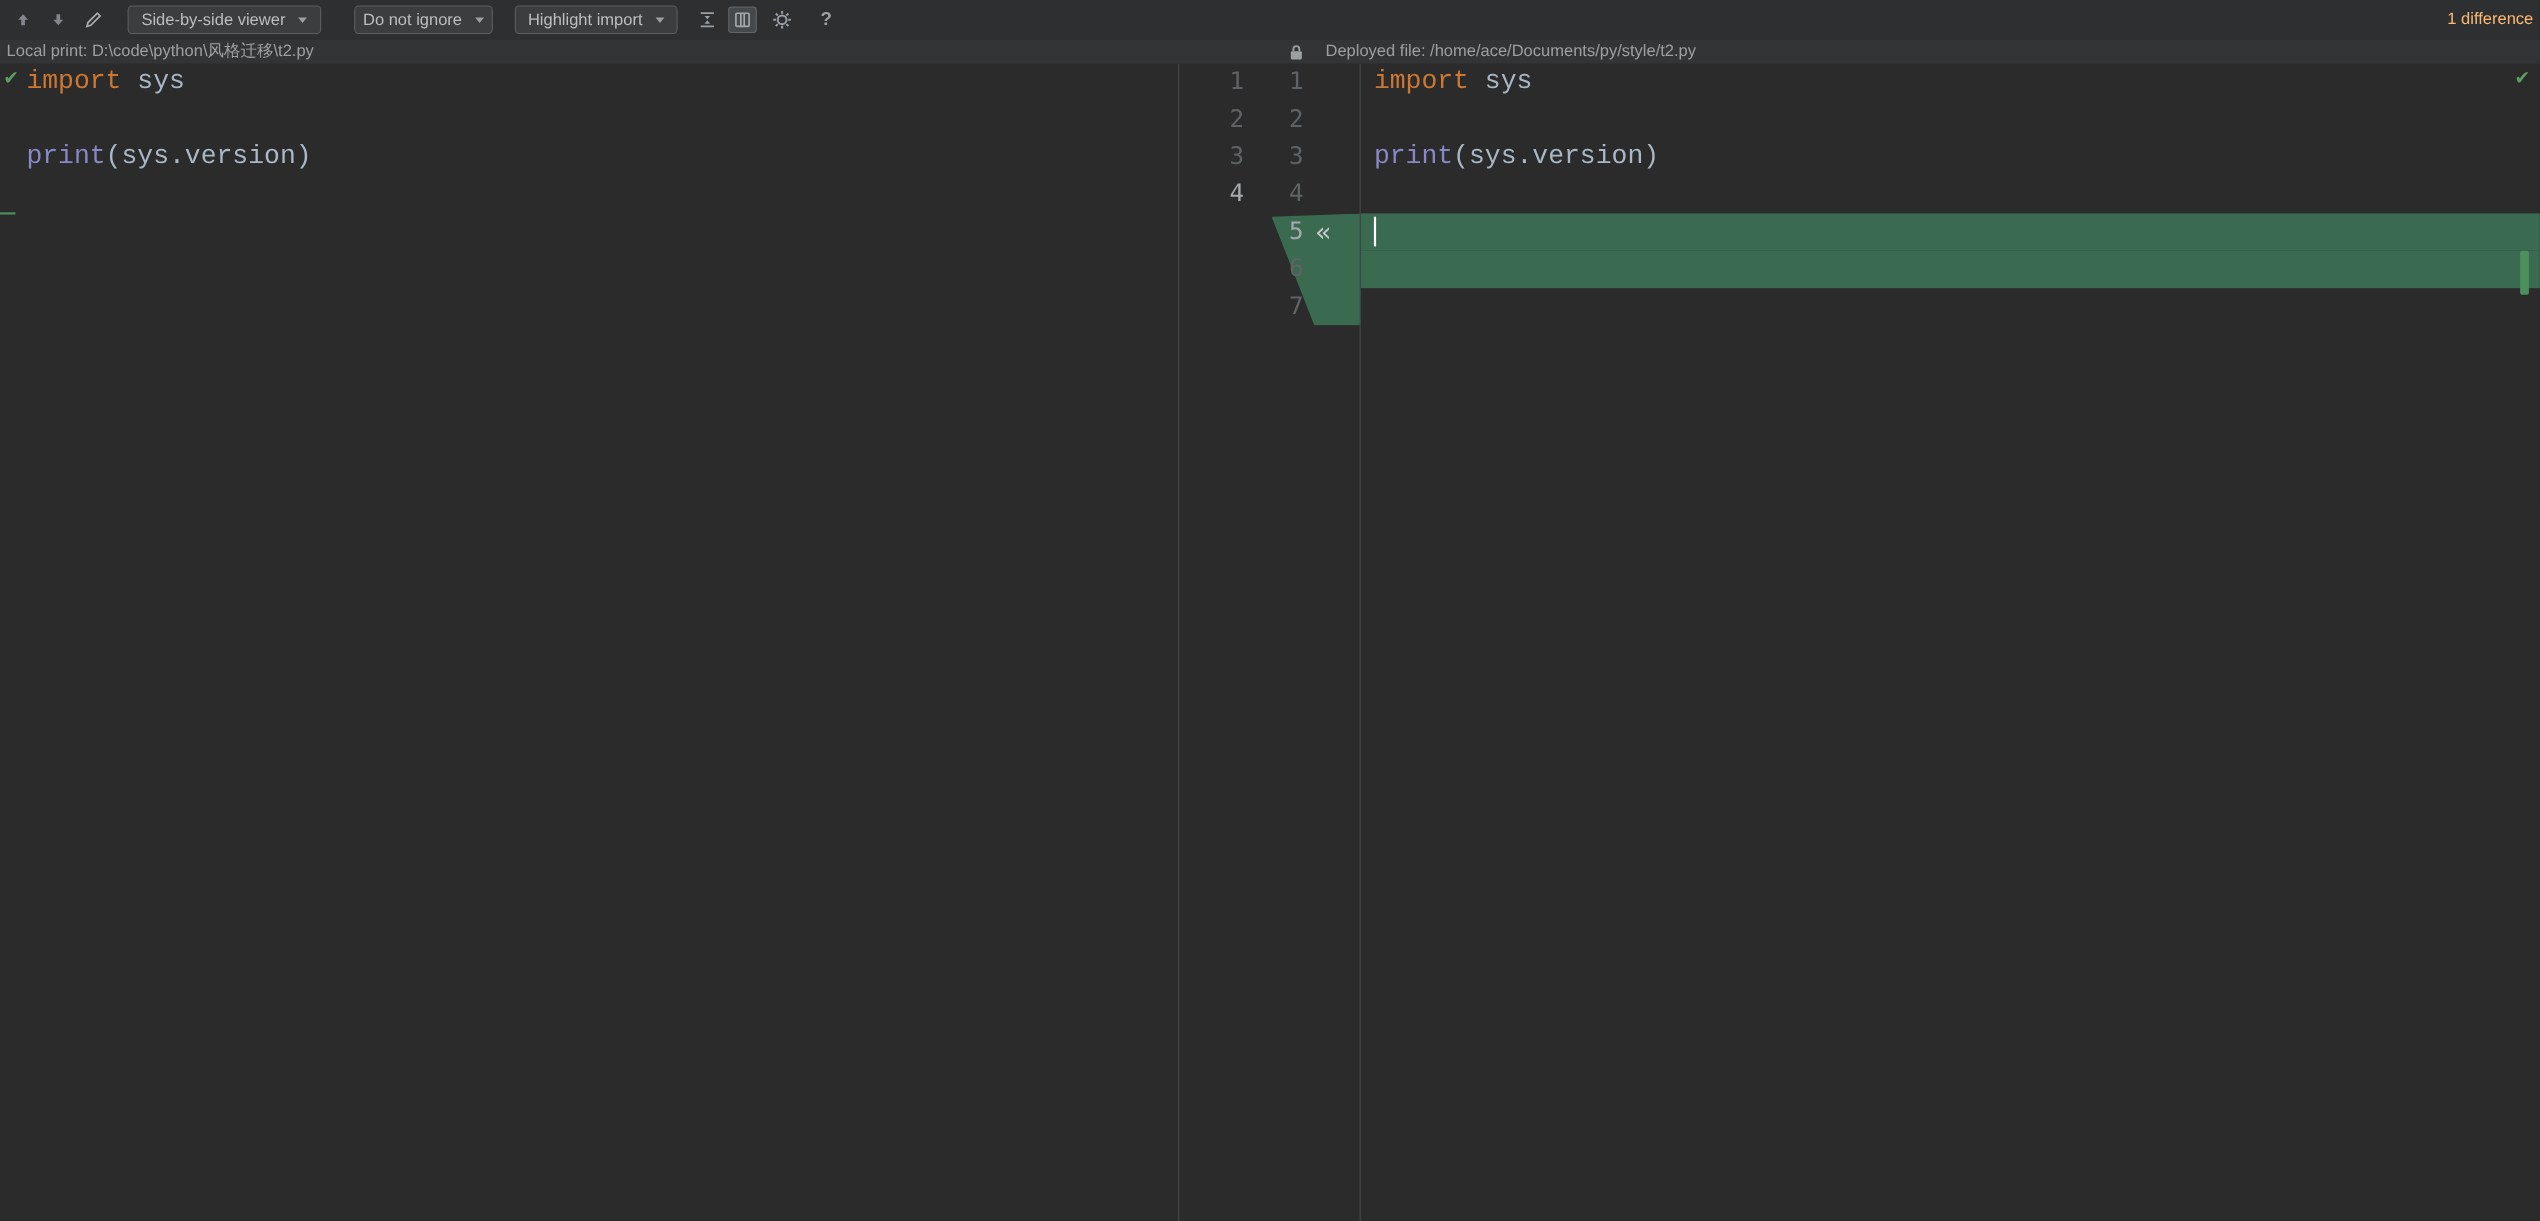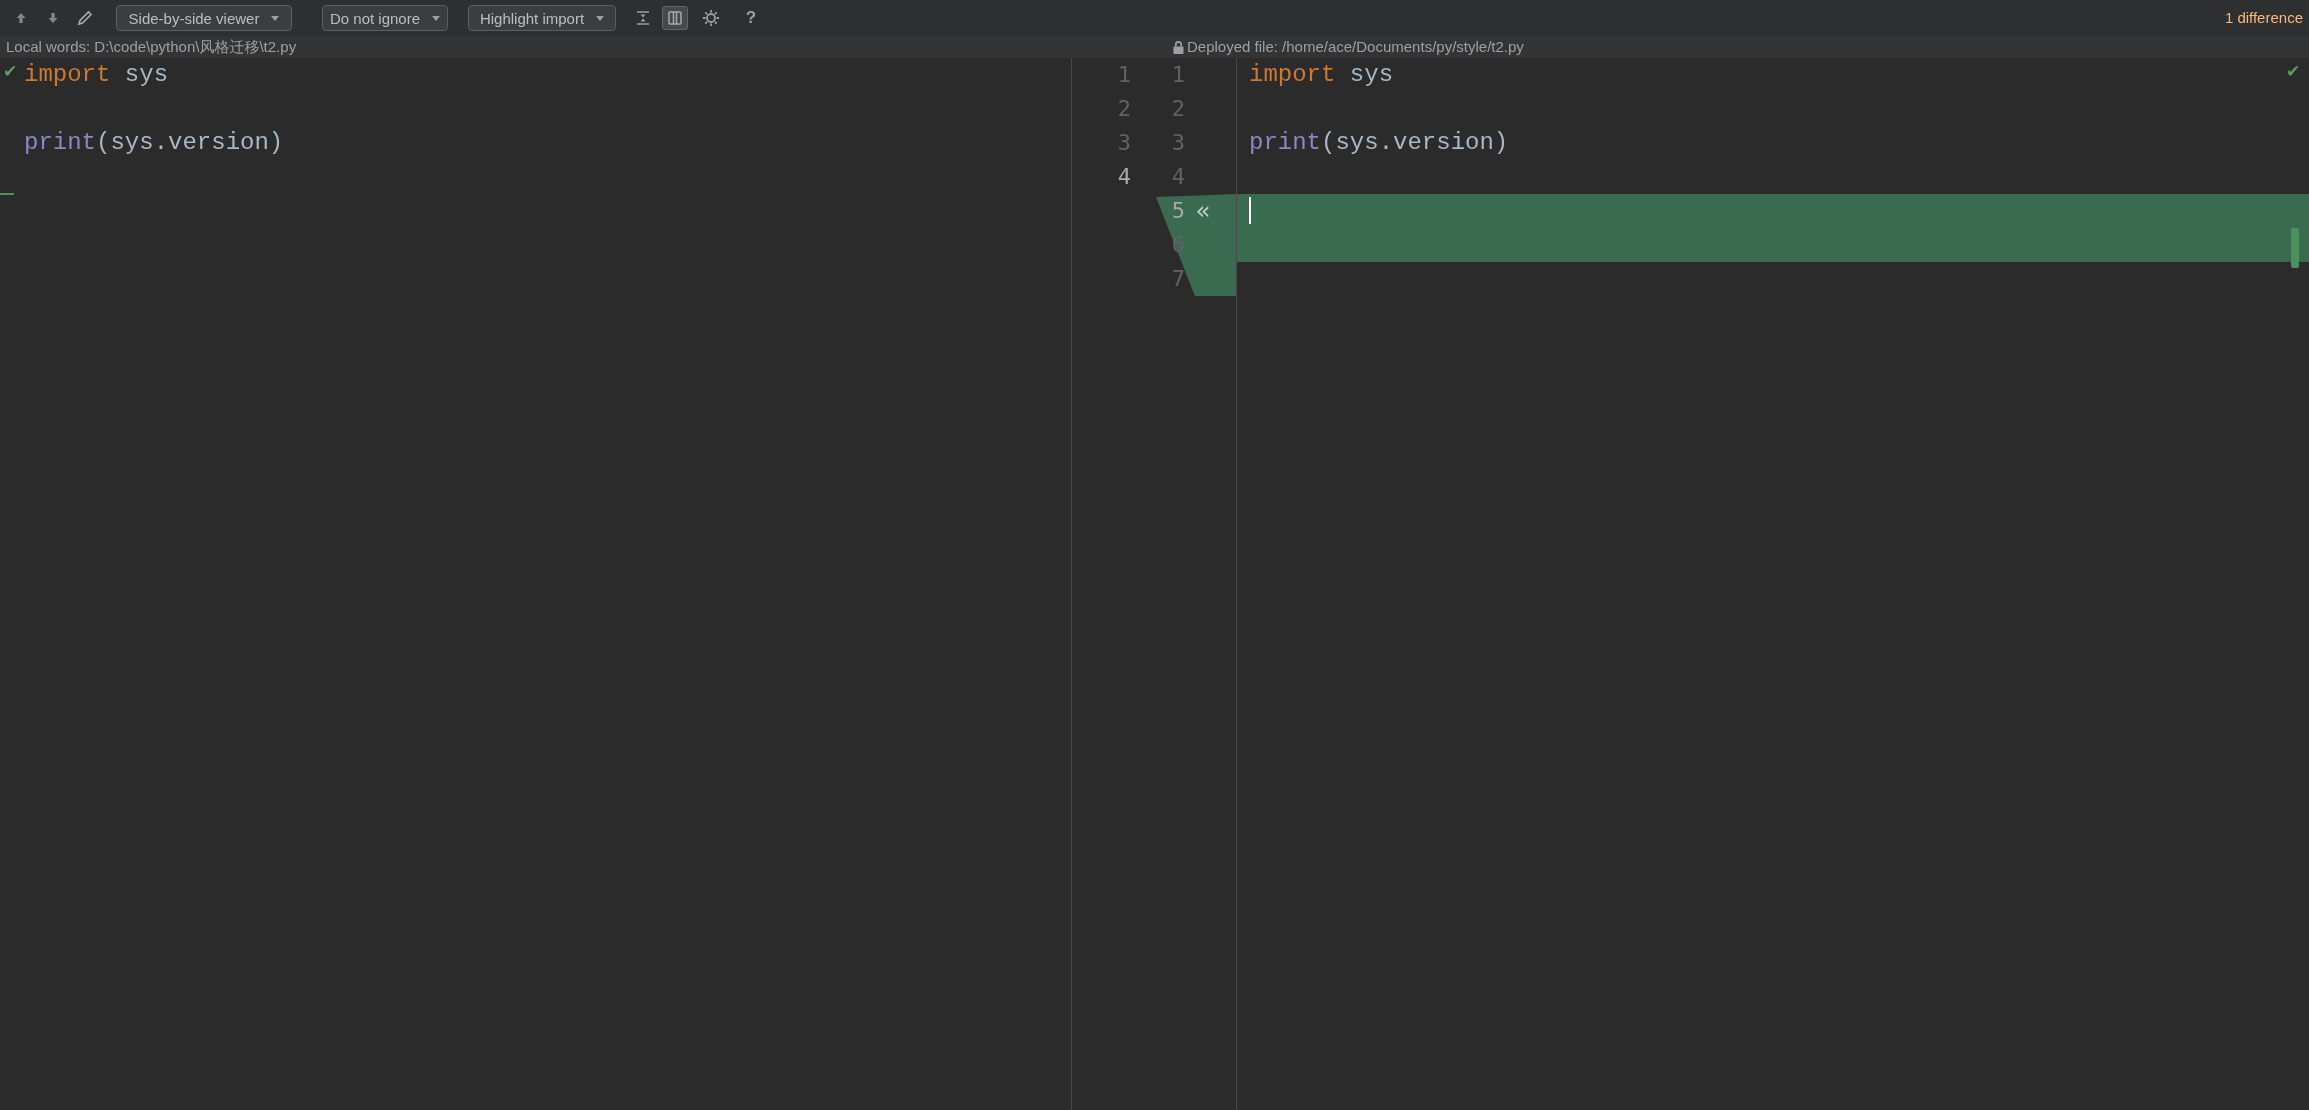--- a/index.html
+++ b/index.html
@@ -16,21 +16,21 @@
     background:#3b3d3f;color:#bcbec0;font-size:15px;display:flex;align-items:center;
     justify-content:center;padding:0 9px;white-space:nowrap}
   .combo .caret{width:0;height:0;border-left:4px solid transparent;border-right:4px solid transparent;
     border-top:5px solid #9da0a2;margin-left:12px}
   .diff-count{position:absolute;right:6px;top:0;height:36px;line-height:36px;color:#fdba74;font-size:15px}
 
   
   .file-header{position:absolute;left:0;top:36px;width:2309px;height:22px;background:#323435;
     color:#9da0a2;font-size:15px;line-height:22px}
   .fh-left{position:absolute;left:6px;top:0;white-space:pre}
-  .fh-right{position:absolute;left:1172px;top:0;display:flex;align-items:center;gap:2px;height:22px}
+  .fh-right{position:absolute;left:1172px;top:0;display:flex;align-items:center;gap:20px;height:22px}
 
   
   .diff{position:absolute;left:0;top:58px;width:2309px;height:1052px;background:var(--c-editor-bg,#2b2b2b)}
   .pane{position:absolute;top:0;height:100%;overflow:hidden;z-index:1}
   .pane-left{left:0;width:1072px}
   .pane-right{left:1237px;width:1072px}
   .code-row{height:34px;line-height:34px;white-space:pre;
     font-family:Liberation Mono, monospace;font-size:24px;color:var(--c-plain,#a9b7c6)}
   .pane-left .code-row{padding-left:24px}
   .pane-right .code-row{padding-left:12px}
@@ -116,21 +116,21 @@
     </svg>
   </span>
   <span class="tb-icon" style="left:738px">
     <span class="help-q">?</span>
   </span>
 
   <span class="diff-count">1 difference</span>
 </div>
 
 <div class="file-header">
-  <span class="fh-left">Local words: D:\code\python\风格迁移\t2.py</span>
+  <span class="fh-left">Local print: D:\code\python\风格迁移\t2.py</span>
   <span class="fh-right">
     <svg width="13" height="15" viewBox="0 0 13 15">
       <rect x="1.5" y="6.5" width="10" height="7.5" rx="1" fill="#9da0a3"></rect>
       <path d="M3.8 6.5 V4.6 a2.7 2.7 0 0 1 5.4 0 V6.5" fill="none" stroke="#9da0a3" stroke-width="1.7"></path>
     </svg>
     <span>Deployed file: /home/ace/Documents/py/style/t2.py</span>
   </span>
 </div>
 
 <div class="diff">

